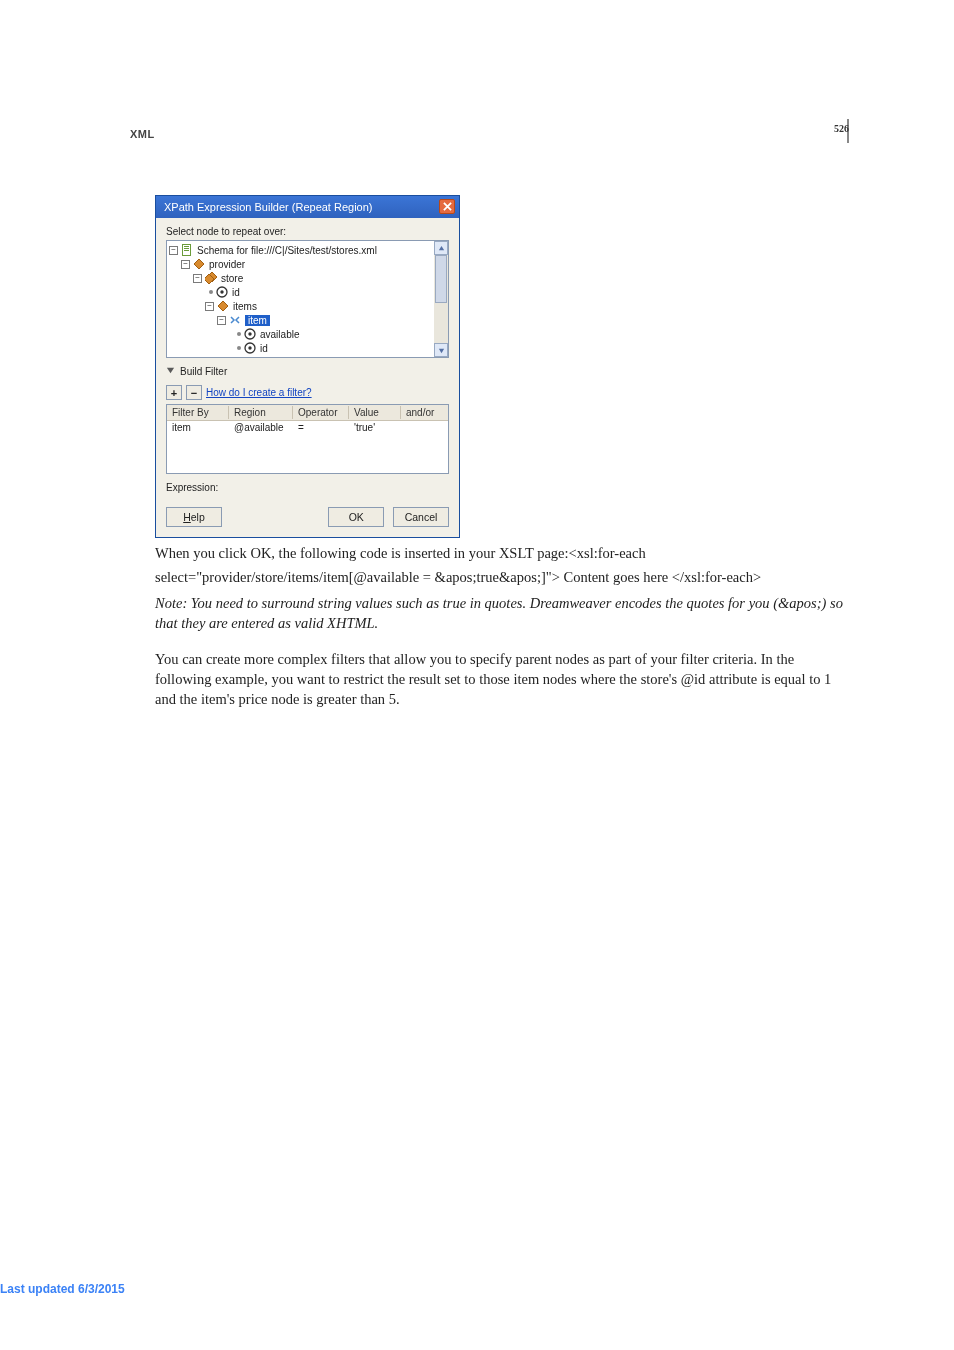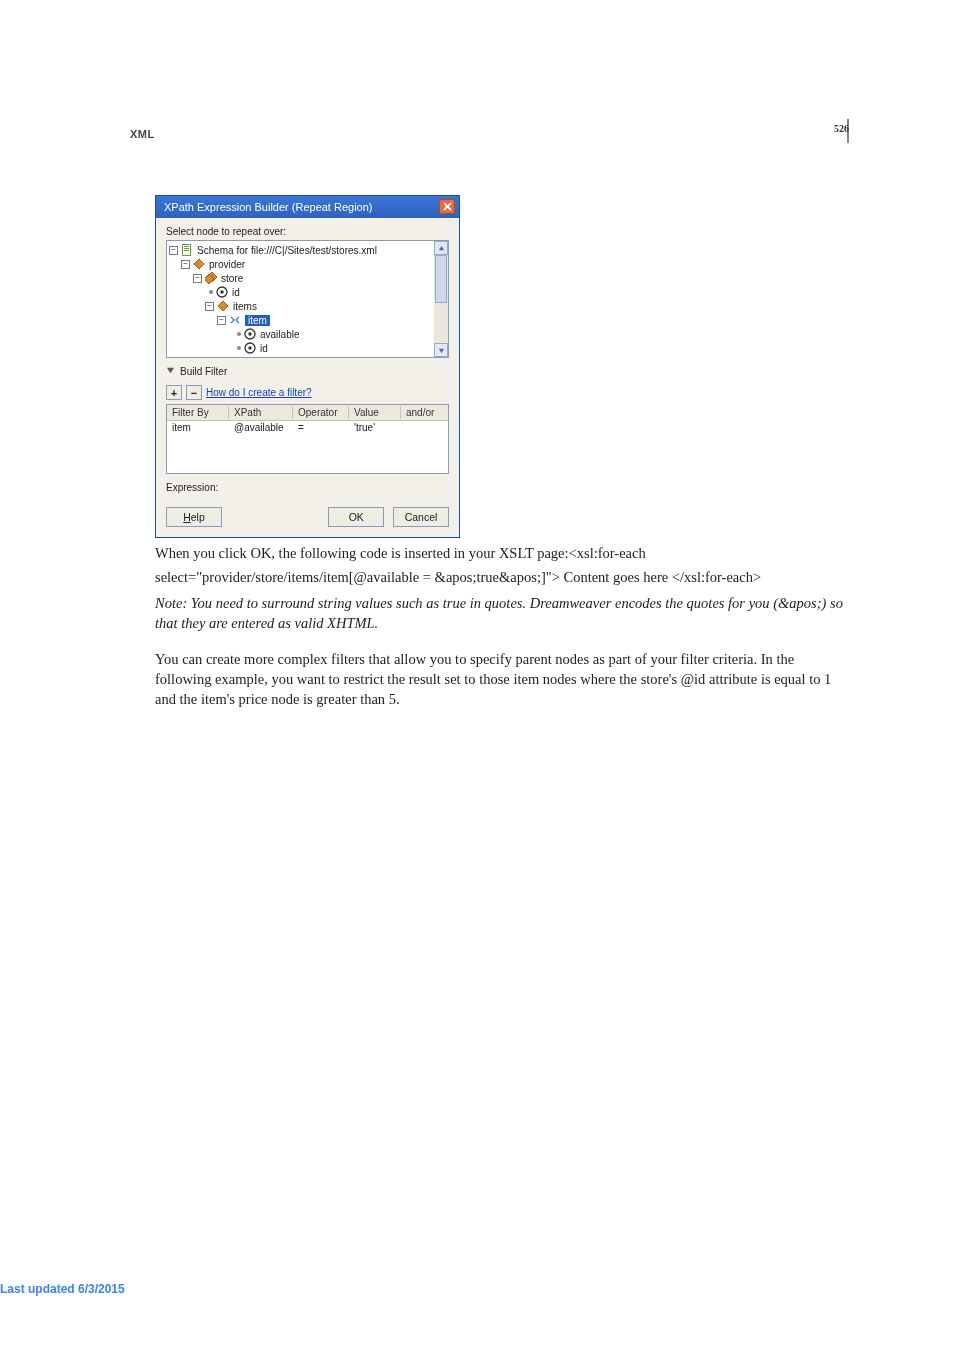--- a/index.html
+++ b/index.html
@@ -294,21 +294,21 @@
       </div>
       <div class="pmrow">
         <span class="pmbtn">+</span>
         <span class="pmbtn">−</span>
         <span class="link">How do I create a filter?</span>
       </div>
 
       <div class="filter-table">
         <div class="hdr">
           <div style="width:62px">Filter By</div>
-          <div style="width:64px">XPath</div>
+          <div style="width:64px">Region</div>
           <div style="width:56px">Operator</div>
           <div style="width:52px">Value</div>
           <div style="flex:1;border-right:none">and/or</div>
         </div>
         <div class="row">
           <div style="width:62px">item</div>
           <div style="width:64px">@available</div>
           <div style="width:56px">=</div>
           <div style="width:52px">'true'</div>
           <div style="flex:1"></div>

